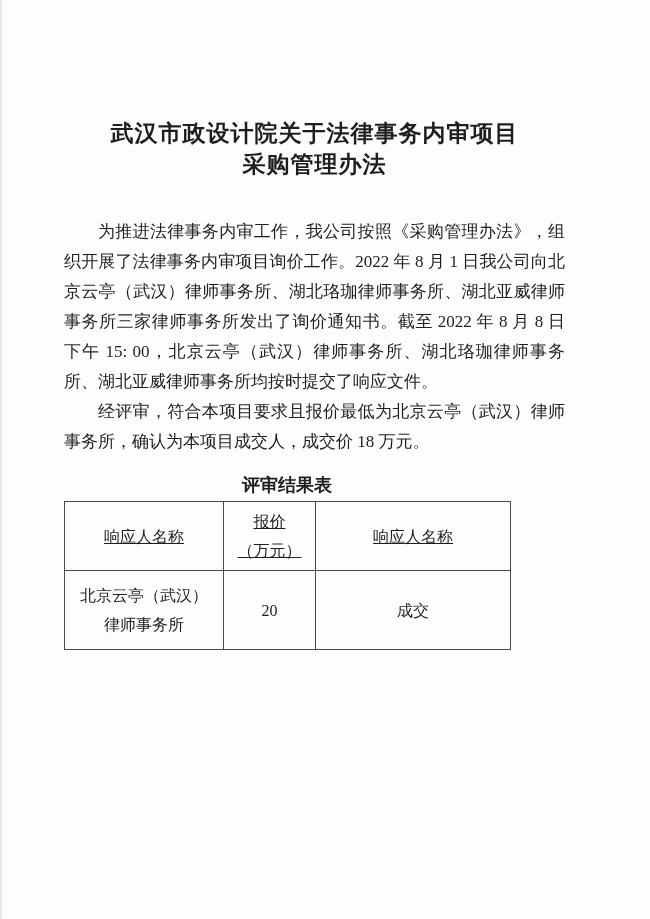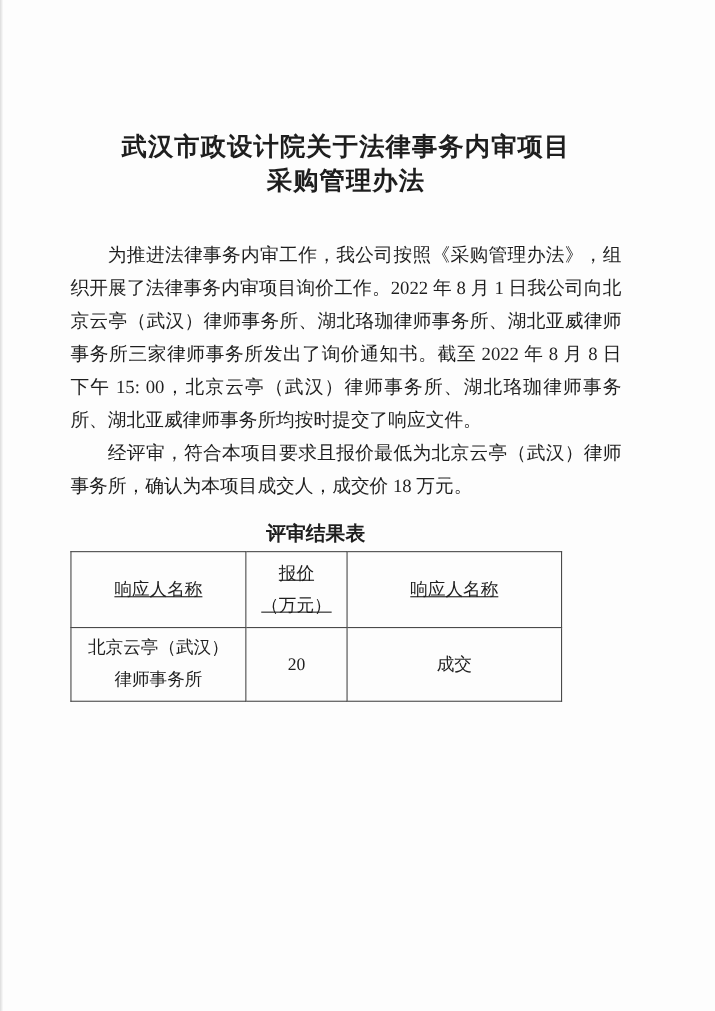--- a/index.html
+++ b/index.html
@@ -76,21 +76,21 @@
     padding:0;
     text-align:center;
     vertical-align:middle;
     font-weight:normal;
     font-size:16px;
     line-height:29px;
     white-space:pre-line; 
     color:var(--ink);
   }
   .results-table thead tr{height:69px;text-decoration:underline;}
-  .results-table tbody tr{height:67px;}
+  .results-table tbody tr{height:79px;}
 </style>
 </head>
 <body>
 
 <div class="page">
   <div class="content">
 
     <h1 class="title">
       <span class="title-line">武汉市政设计院关于法律事务内审项目</span>
       <span class="title-line">采购管理办法</span>

